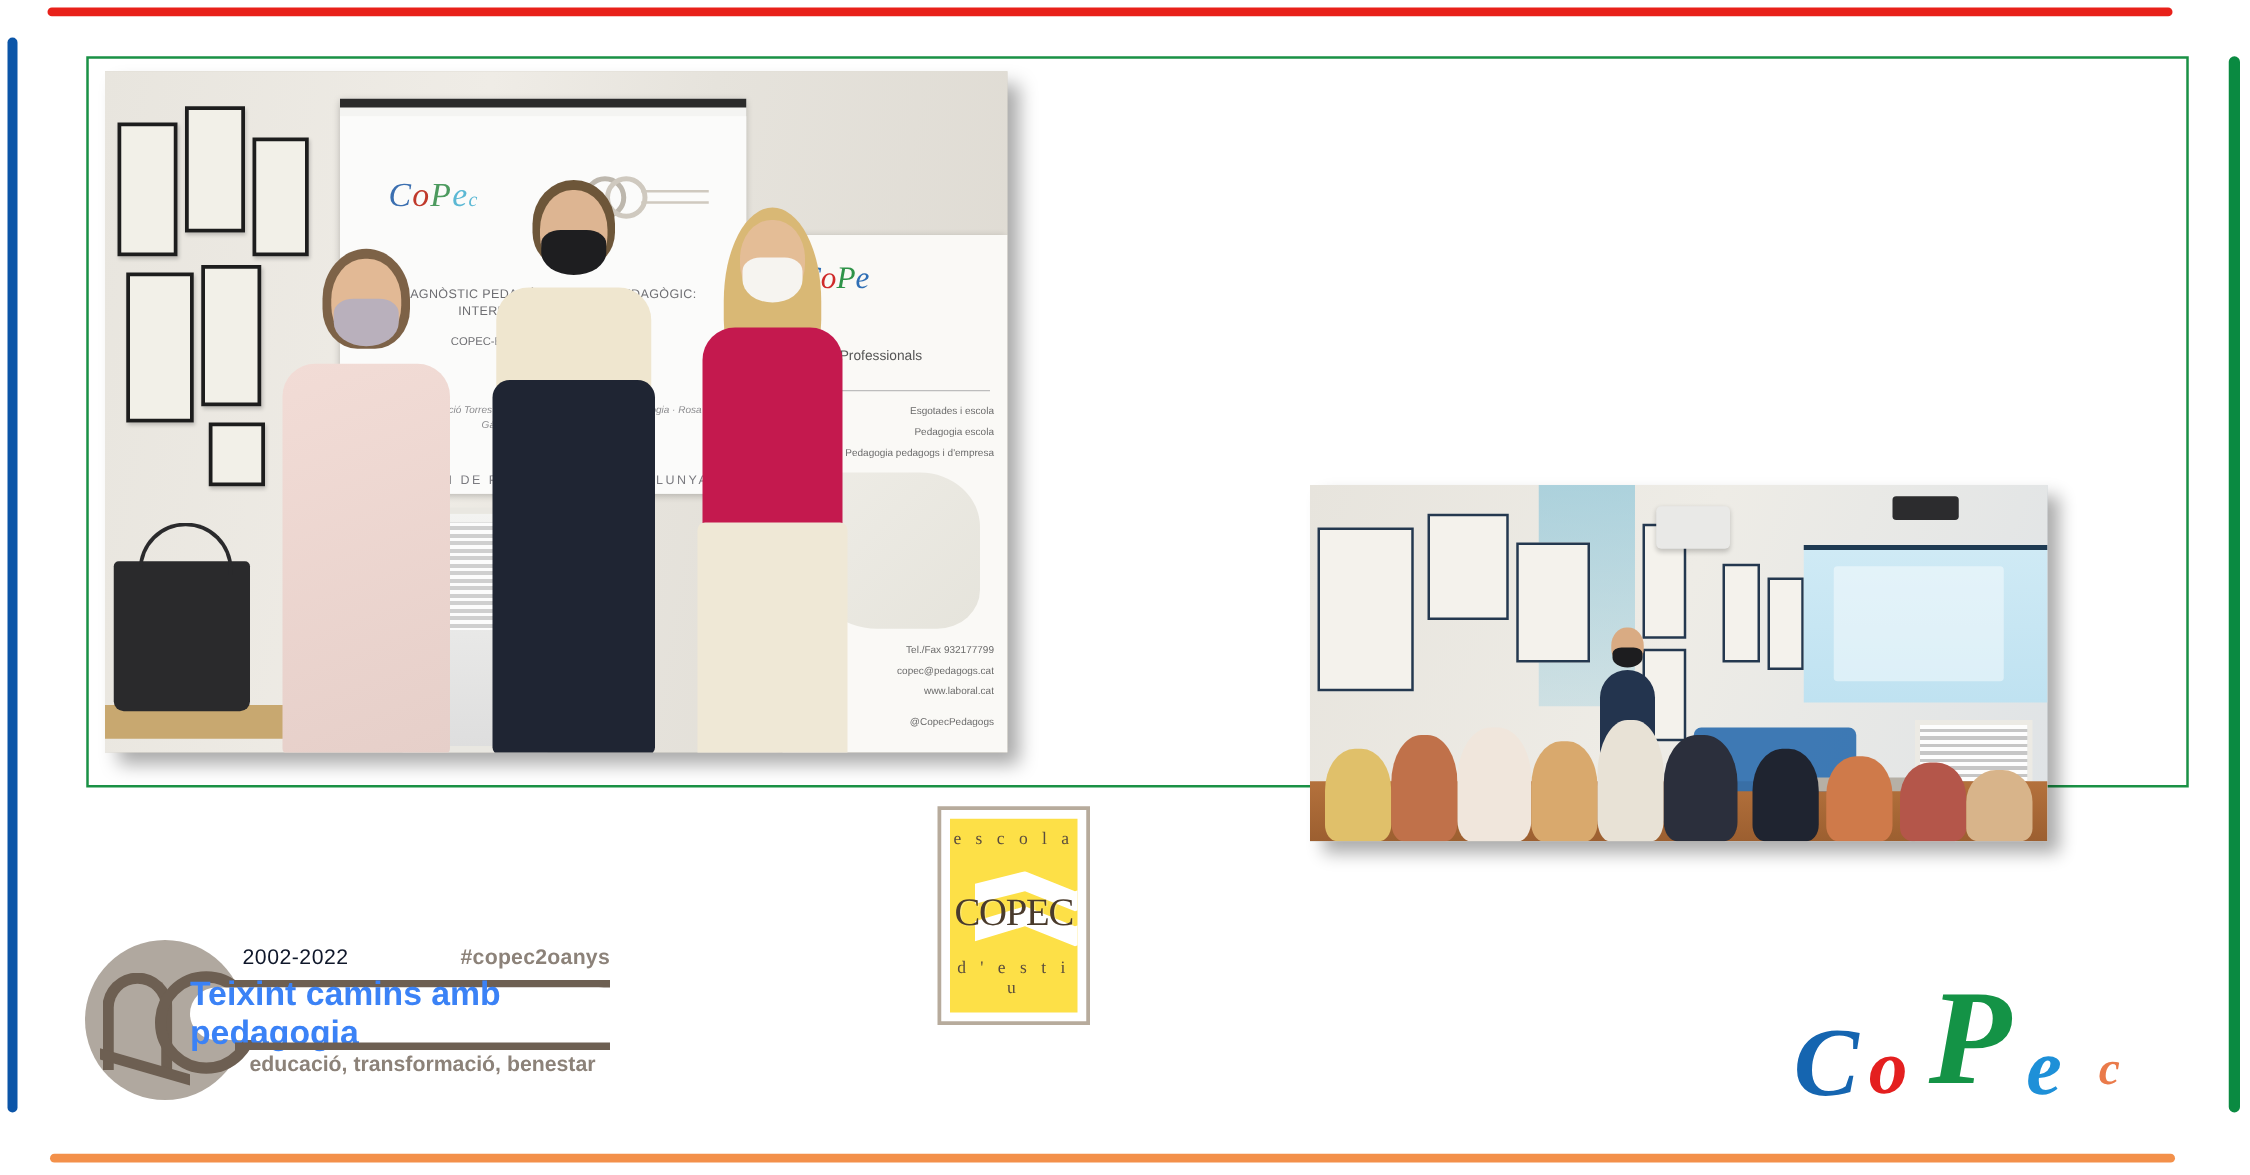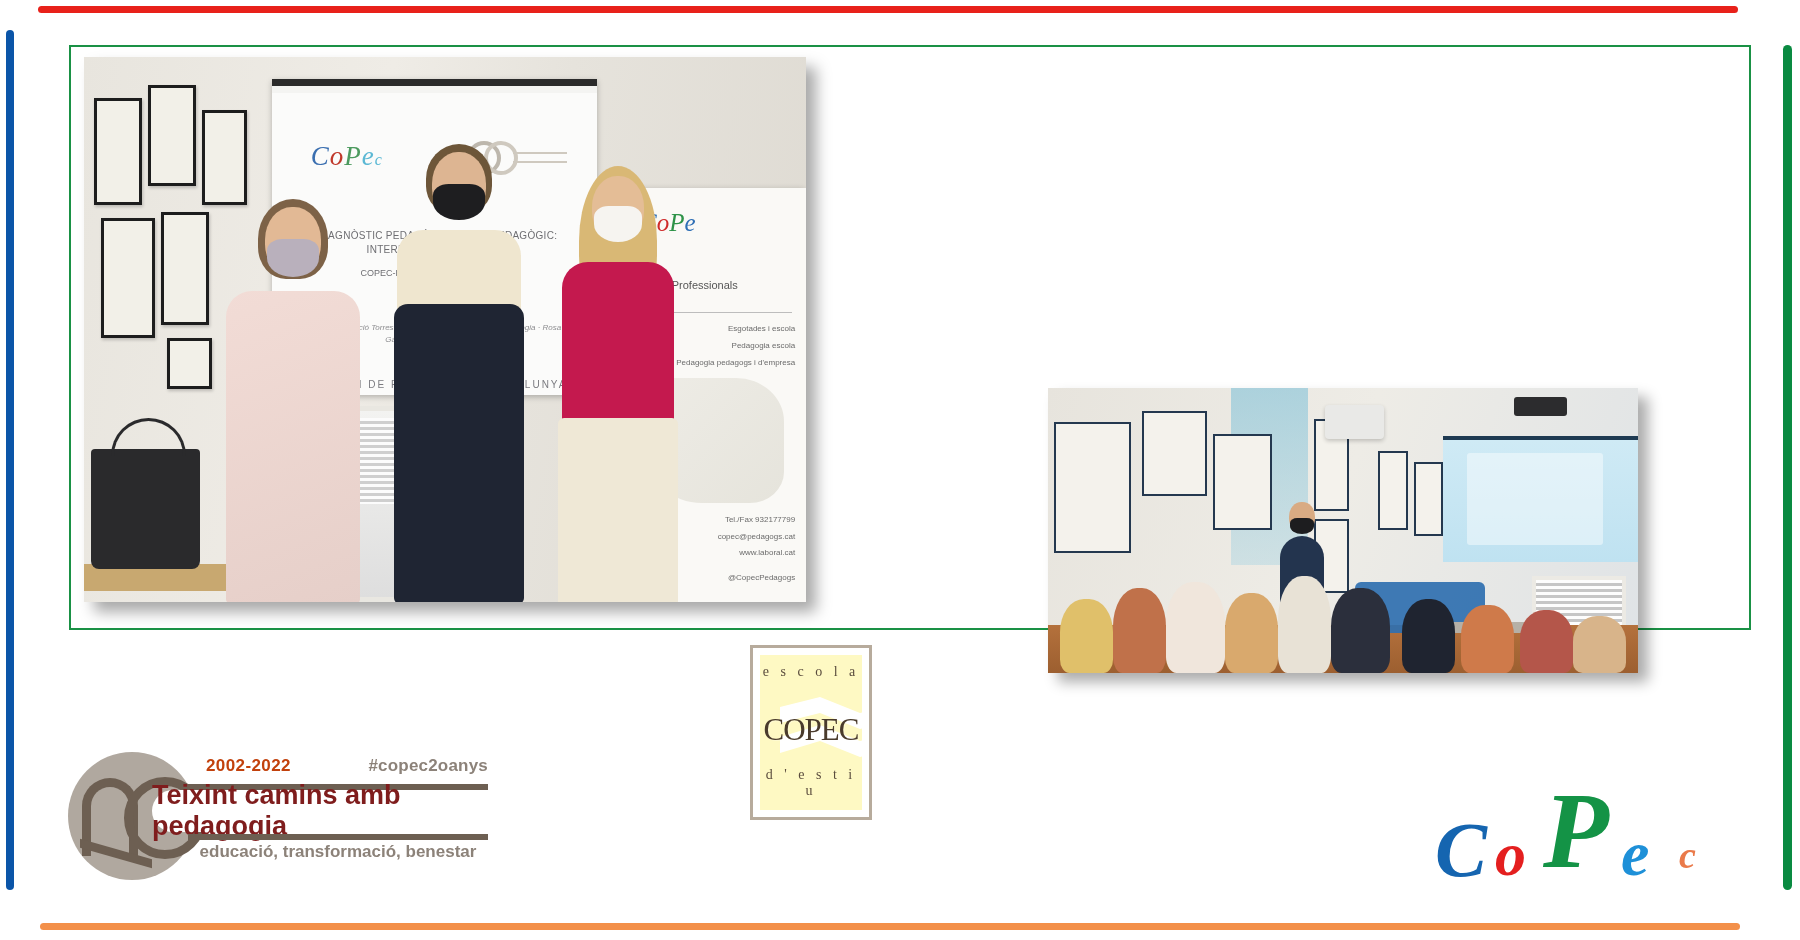--- a/index.html
+++ b/index.html
@@ -129,35 +129,35 @@
   
   .logo-20 { position:absolute; left:68px; top:752px; width:420px; height:128px; }
   .l20-circle{position:absolute;left:0;top:0;width:128px;height:128px;border-radius:50%;
     background:#b0a89f;}
   .l20-2{position:absolute;left:14px;top:26px;width:56px;height:78px;
     border:9px solid #6d5f52;border-radius:30px 30px 0 0;border-bottom:none;}
   .l20-2::after{content:"";position:absolute;left:-11px;top:62px;width:72px;height:9px;
     background:#6d5f52;transform:skewY(16deg);}
   .l20-0{position:absolute;left:56px;top:25px;width:82px;height:82px;
     border:9px solid #6d5f52;border-radius:50%;}
-  .l20-years{position:absolute;left:126px;top:4px;font-size:17px;color:#c2410c;
-    font-weight:bold;letter-spacing:.4px;margin-left:12px;}
+  .l20-years{position:absolute;left:126px;top:4px;font-size:17px;color:#0f172a;
+    font-weight:normal;letter-spacing:.4px;}
   .l20-tag{position:absolute;right:0;top:4px;font-size:17px;color:#8c8279;
     font-weight:bold;letter-spacing:.2px;}
   .l20-rule1{position:absolute;left:120px;right:0;top:32px;height:6px;background:#6d5f52;}
   .l20-pill{position:absolute;left:84px;right:-12px;top:38px;height:42px;background:#fff;
     border-radius:21px;display:flex;align-items:center;justify-content:center;}
-  .l20-pill span{font-size:27px;color:#7f1d1d;font-weight:bold;}
+  .l20-pill span{font-size:27px;color:#3b82f6;font-weight:bold;}
   .l20-rule2{position:absolute;left:120px;right:0;top:82px;height:6px;background:#6d5f52;}
   .l20-sub{position:absolute;left:120px;right:0;top:90px;text-align:center;
     font-size:17px;color:#8c8279;font-weight:bold;}
 
   .logo-escola{position:absolute;left:750px;top:645px;width:122px;height:175px;
     border:3px solid #b7ab9c;background:#fff;padding:7px;}
-  .le-inner{position:relative;width:100%;height:100%;background:#fef9c3;overflow:hidden;}
+  .le-inner{position:relative;width:100%;height:100%;background:#fde047;overflow:hidden;}
   .le-top{position:absolute;left:0;right:0;top:9px;text-align:center;font-size:14px;
     color:#5a4c3d;letter-spacing:4px;font-family:"Liberation Serif",serif;}
   .le-mid{position:absolute;left:0;right:0;top:57px;text-align:center;font-size:31px;
     color:#4a3b2c;font-family:"Liberation Serif",serif;letter-spacing:-1px;z-index:2;
     text-shadow:1px 1px 0 rgba(255,255,255,.25);}
   .le-bot{position:absolute;left:0;right:0;bottom:11px;text-align:center;font-size:14px;
     color:#5a4c3d;letter-spacing:4px;font-family:"Liberation Serif",serif;}
   .le-wave{position:absolute;right:-38px;top:42px;width:120px;height:72px;z-index:1;}
 
   .logo-copec{position:absolute;left:1425px;top:775px;width:300px;height:120px;}

